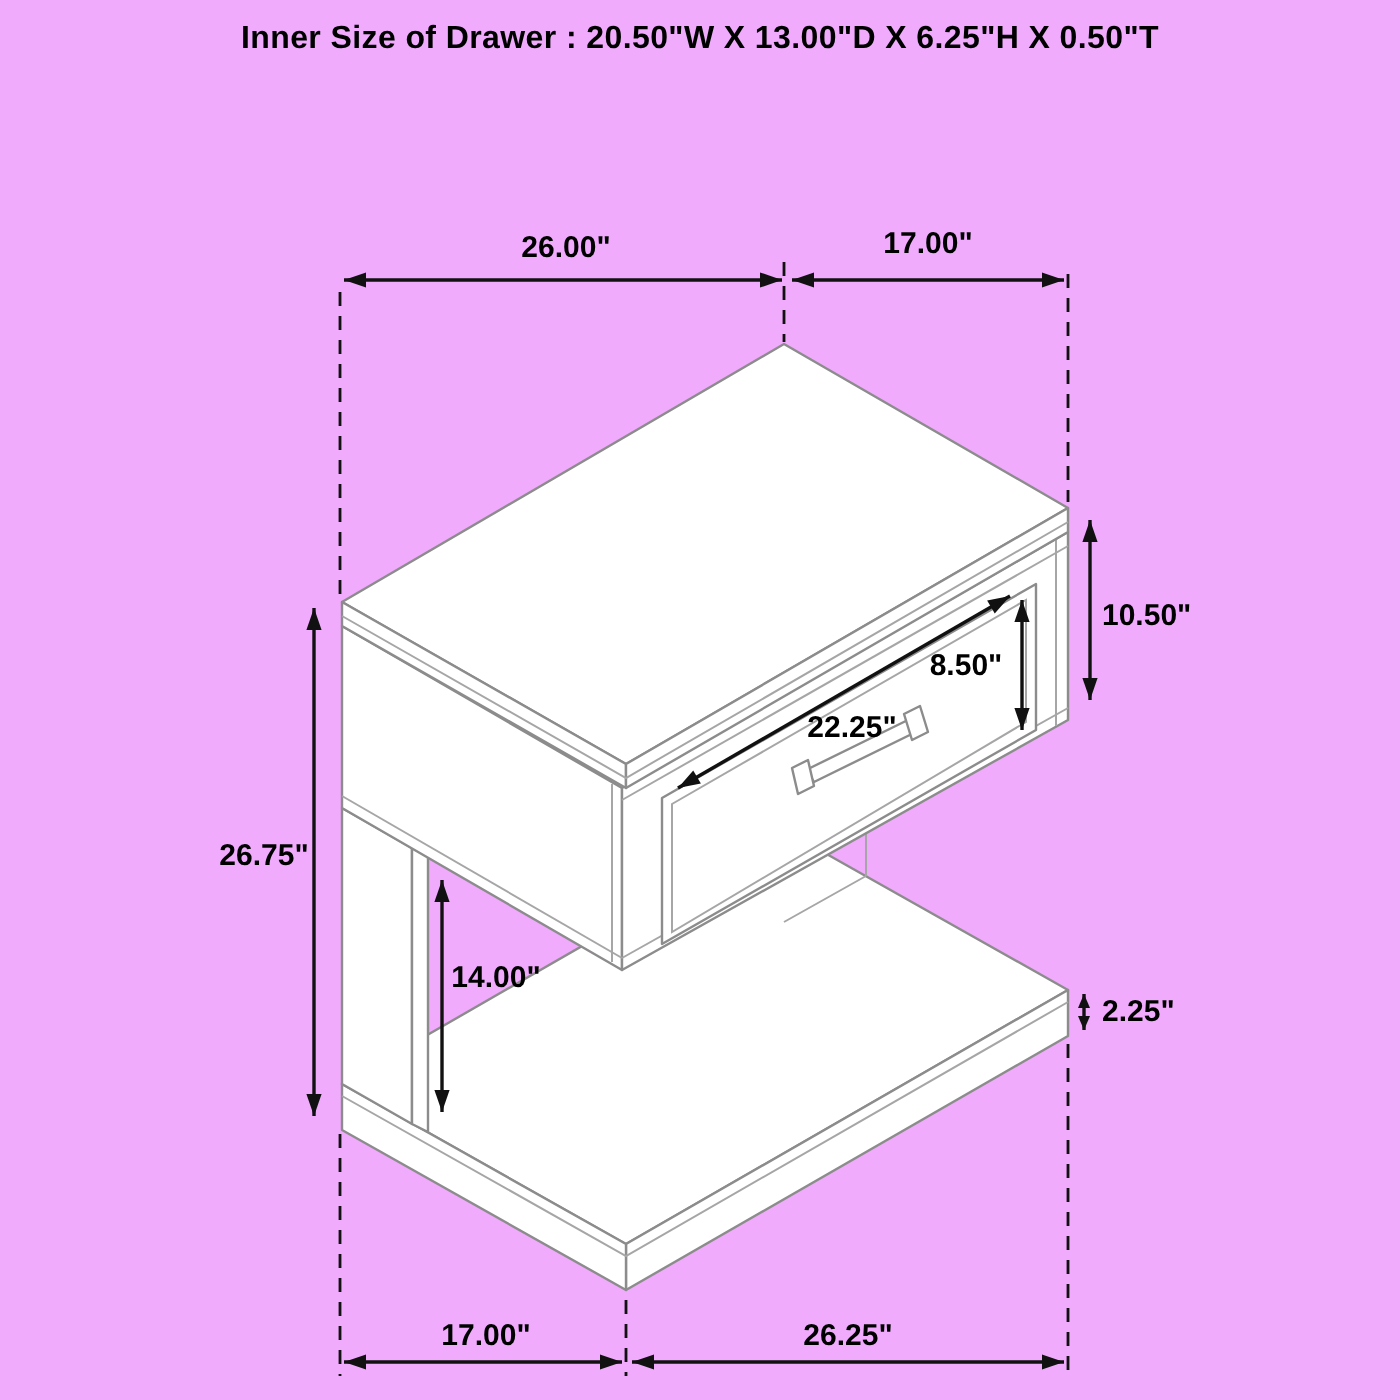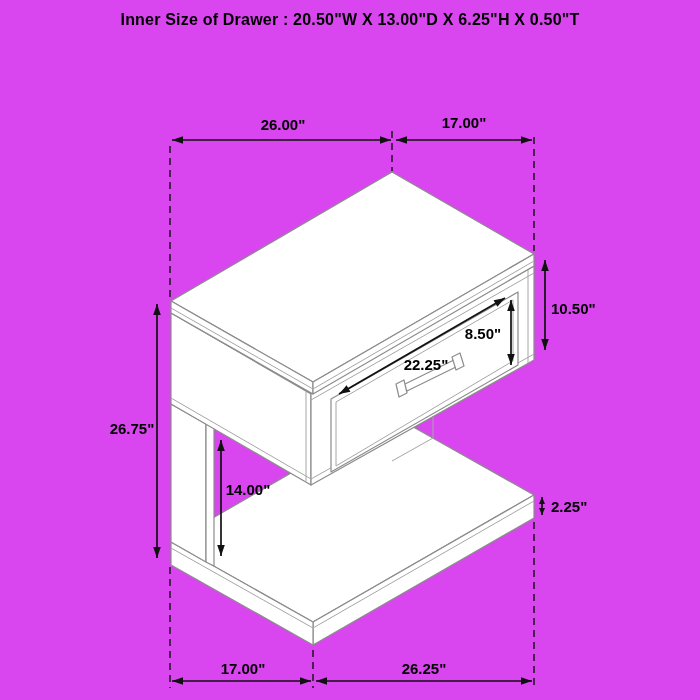--- a/index.html
+++ b/index.html
@@ -1,16 +1,16 @@
 <!DOCTYPE html>
 <html style="--line: #8c8c8c; --line2: #a6a6a6; --dim: #111111;"><head>
 <meta charset="utf-8">
 <style>
   html,body{margin:0;padding:0;background:#fff;}
-  .stage{position:relative;width:700px;height:700px;background:#d946ef;overflow:hidden;
+  .stage{position:relative;width:700px;height:700px;background:#f0abfc;overflow:hidden;
          font-family:"Liberation Sans",sans-serif;}
   .stage svg{position:absolute;left:0;top:0;}
   .furn{fill:#ffffff;stroke:var(--line,#8c8c8c);stroke-width:1.2;stroke-linejoin:round;}
   .furn-l{fill:none;stroke:var(--line2,#a6a6a6);stroke-width:1;}
   .dim{fill:none;stroke:var(--dim,#111111);stroke-width:1.7;}
   .dash{fill:none;stroke:var(--dim,#111111);stroke-width:1.4;stroke-dasharray:7 5;}
   .label{position:absolute;font-weight:bold;font-size:15px;color:#000;white-space:nowrap;
          transform:translate(-50%,-50%);}
   .label.left{transform:translate(0,-50%);}
   .title{position:absolute;top:11px;left:0;width:100%;text-align:center;

